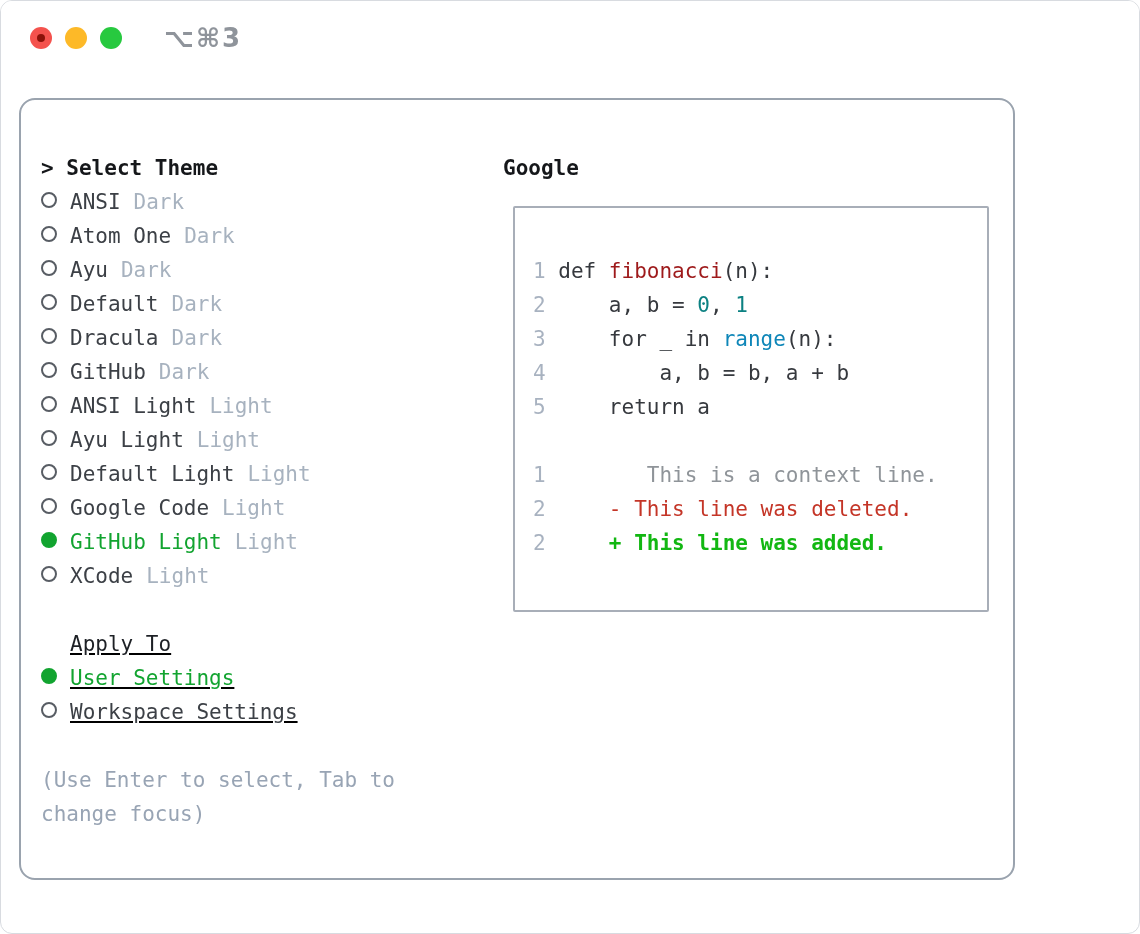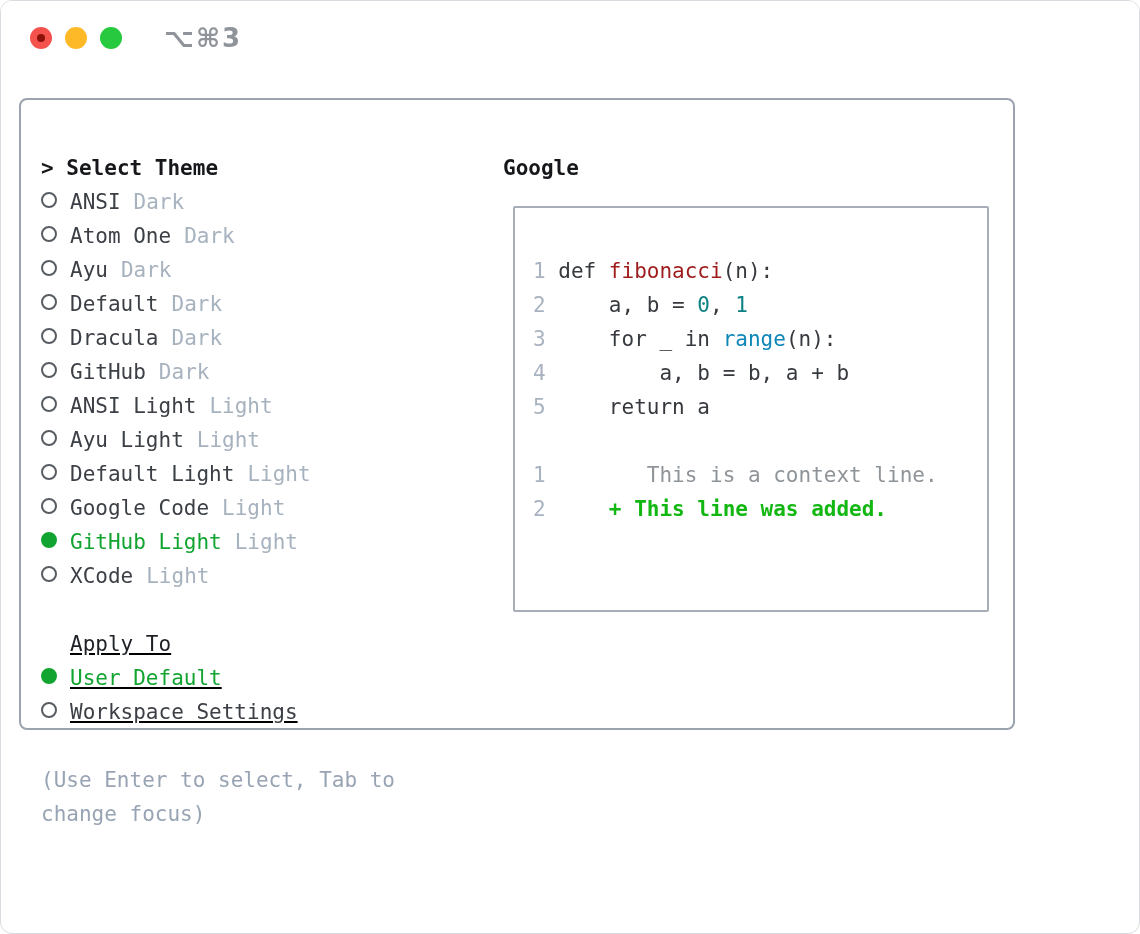--- a/index.html
+++ b/index.html
@@ -18,22 +18,22 @@
   .tl-close{left:29px;background:var(--tl-red);}
   .tl-close::after{content:"";position:absolute;left:7px;top:7px;width:8px;height:8px;border-radius:50%;background:#8c1209;}
   .tl-min{left:64px;background:var(--tl-yellow);}
   .tl-zoom{left:99px;background:var(--tl-green);}
   .win-title{
     position:absolute;left:163px;top:22px;font-size:26px;font-weight:600;
     color:#8f949b;font-family:"DejaVu Sans","Liberation Sans",sans-serif;letter-spacing:2px;
   }
   
   .panel{
-    position:absolute;left:18px;top:97px;width:996px;height:632px;box-sizing:border-box;
-    border:2px solid #9aa3ae;border-radius:8px;background:#ffffff;
+    position:absolute;left:18px;top:97px;width:996px;height:782px;box-sizing:border-box;
+    border:2px solid #9aa3ae;border-radius:16px;background:#ffffff;
   }
   .mono-line{line-height:34px;font-size:21px;white-space:pre;}
   
   .theme-list{position:absolute;left:20px;top:51px;}
   .list-header{color:#15171a;font-weight:bold;}
   .hprefix{color:#15171a;font-weight:bold;}
   .titem{cursor:default;}
   .bullet{
     display:inline-block;width:12px;height:12px;border-radius:50%;
     border:2px solid #585d64;box-sizing:content-box;margin-right:13px;vertical-align:1px;
@@ -101,21 +101,21 @@
 
   <div class="mono-line titem selected"><span class="bullet"></span><span class="tname">GitHub Light</span><span class="ttag">Light</span></div>
 
   <div class="mono-line titem"><span class="bullet"></span><span class="tname">XCode</span><span class="ttag">Light</span></div>
 </div>
     </div>
 
     <div class="apply-block">
       <div class="mono-line section-header">Apply To</div>
       <div id="apply-items">
-  <div class="mono-line titem selected"><span class="bullet"></span><span class="tname">User Default</span></div>
+  <div class="mono-line titem selected"><span class="bullet"></span><span class="tname">User Settings</span></div>
 
   <div class="mono-line titem"><span class="bullet"></span><span class="tname">Workspace Settings</span></div>
 </div>
     </div>
 
     <div class="help-block" id="help-lines">
         <div class="mono-line">(Use Enter to select, Tab to</div>
         <div class="mono-line">change focus)</div>
       </div>
 
@@ -130,20 +130,21 @@
   <div class="mono-line pline"><span class="ln">3</span><span class="pcode"><span class="seg-plain">    for _ in </span><span class="seg-builtin">range</span><span class="seg-plain">(n):</span></span></div>
 
   <div class="mono-line pline"><span class="ln">4</span><span class="pcode"><span class="seg-plain">        a, b = b, a + b</span></span></div>
 
   <div class="mono-line pline"><span class="ln">5</span><span class="pcode"><span class="seg-plain">    return a</span></span></div>
 </div>
         <div class="diff-gap"></div>
         <div id="diff-lines">
   <div class="mono-line pline"><span class="ln">1</span><span class="pcode dtype-context">       This is a context line.</span></div>
 
+  <div class="mono-line pline"><span class="ln">2</span><span class="pcode dtype-deleted">    - This line was deleted.</span></div>
 
   <div class="mono-line pline"><span class="ln">2</span><span class="pcode dtype-added">    + This line was added.</span></div>
 </div>
       </div>
     </div>
 
   </div>
 </div>
 
 </body></html>

